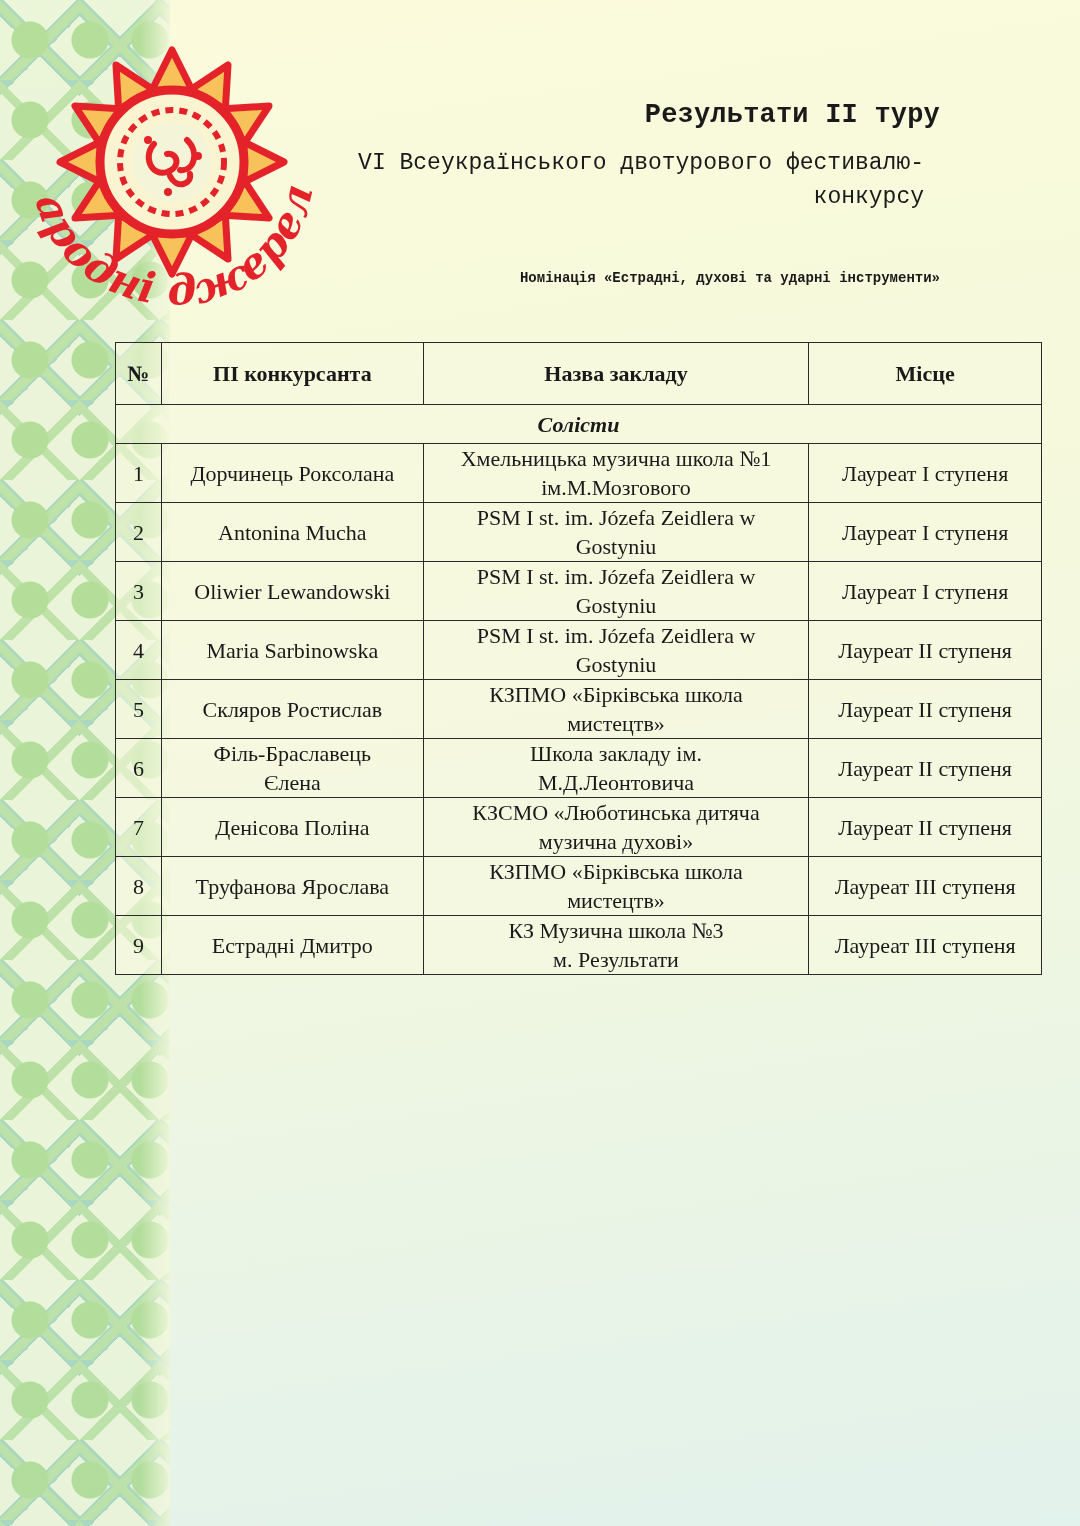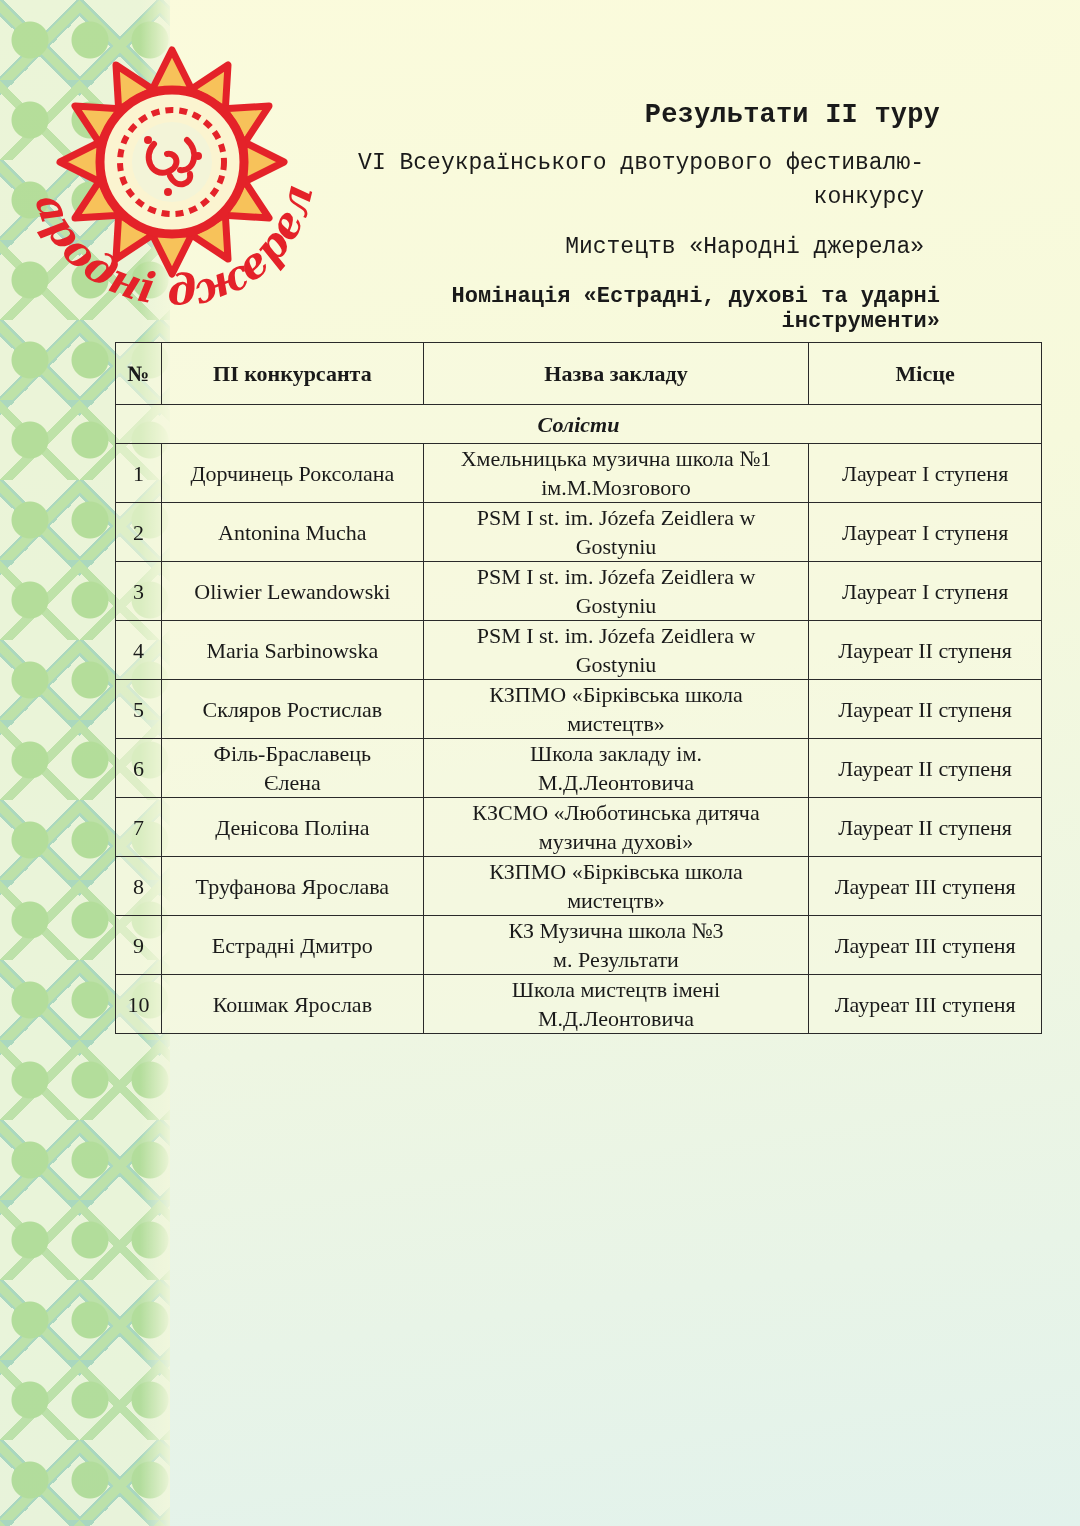--- a/index.html
+++ b/index.html
@@ -57,22 +57,22 @@
     padding-left: 0;
     margin-left: -100px;
   }
   .subtitle {
     font-size: 23px;
     line-height: 34px;
     margin: 16px;
   }
   .nomination {
     font-weight: bold;
-    font-size: 22px;
-    margin-top: 20px;
+    font-size: 14px;
+    margin-top: 56px;
   }
   
   table.results {
     position: absolute;
     left: 115px; top: 342px;
     width: 927px;
     border-collapse: collapse;
     font-size: 22px;
     background: rgba(248,250,224,0.55);
   }
@@ -135,21 +135,20 @@
     <path id="logoArc" d="M 22,150 A 140,130 0 0 0 300,150"></path>
   </defs>
   <text font-family="'DejaVu Serif', serif" font-style="italic" font-weight="bold" font-size="42" fill="#e42229" letter-spacing="1">
     <textPath href="#logoArc" startOffset="50%" text-anchor="middle">Народні джерела</textPath>
   </text>
 </svg>
 
 <div class="header">
   <div class="title">Результати ІІ туру</div>
   <p class="subtitle">VI Всеукраїнського двотурового фестивалю-конкурсу</p>
-  <p class="subtitle">Мистецтв «Народні джерела»</p>
   <div class="nomination">Номінація «Естрадні, духові та ударні інструменти»</div>
 </div>
 
 <table class="results">
   <colgroup>
     <col class="c-num">
       <col class="c-name">
       <col class="c-school">
       <col class="c-place">
   </colgroup>
@@ -213,20 +212,14 @@
       <td>Труфанова Ярослава</td>
       <td><span>КЗПМО «Бірківська школа</span><br><span>мистецтв»</span></td>
       <td>Лауреат ІІІ ступеня</td>
     </tr>
     <tr class="data-row">
       <td>9</td>
       <td>Естрадні Дмитро</td>
       <td><span>КЗ Музична школа №3</span><br><span>м. Результати</span></td>
       <td>Лауреат ІІІ ступеня</td>
     </tr>
-    <tr class="data-row">
-      <td>10</td>
-      <td>Кошмак Ярослав</td>
-      <td><span>Школа мистецтв імені</span><br><span>М.Д.Леонтовича</span></td>
-      <td>Лауреат ІІІ ступеня</td>
-    </tr>
   </tbody>
 </table>
 
 </body></html>

